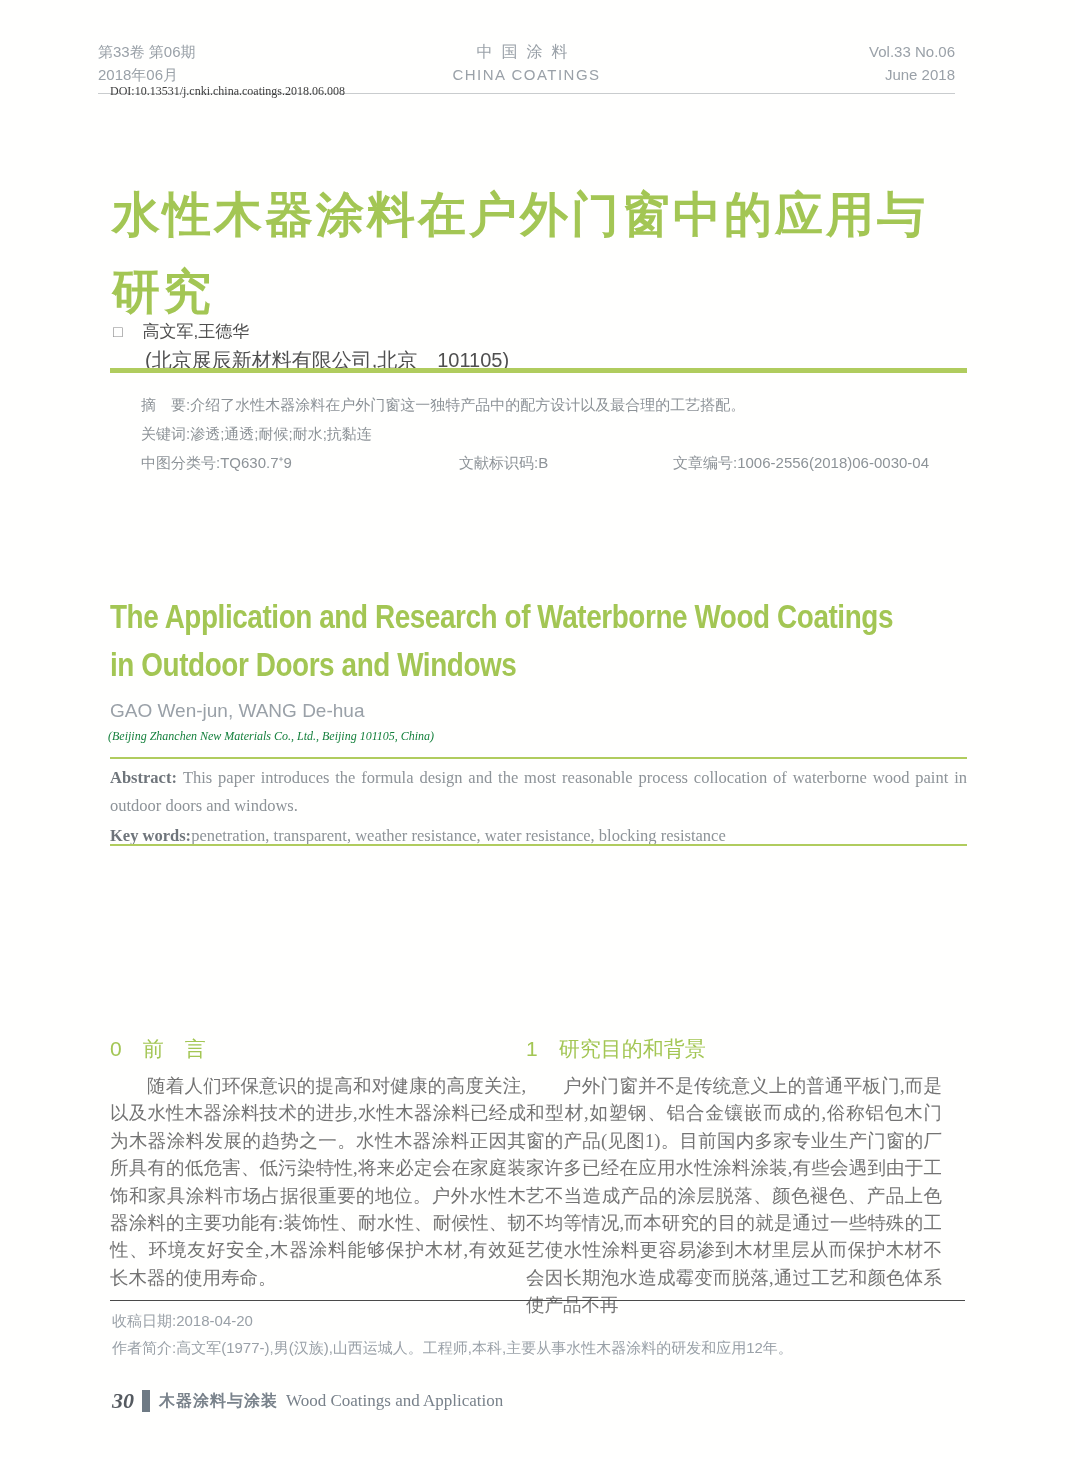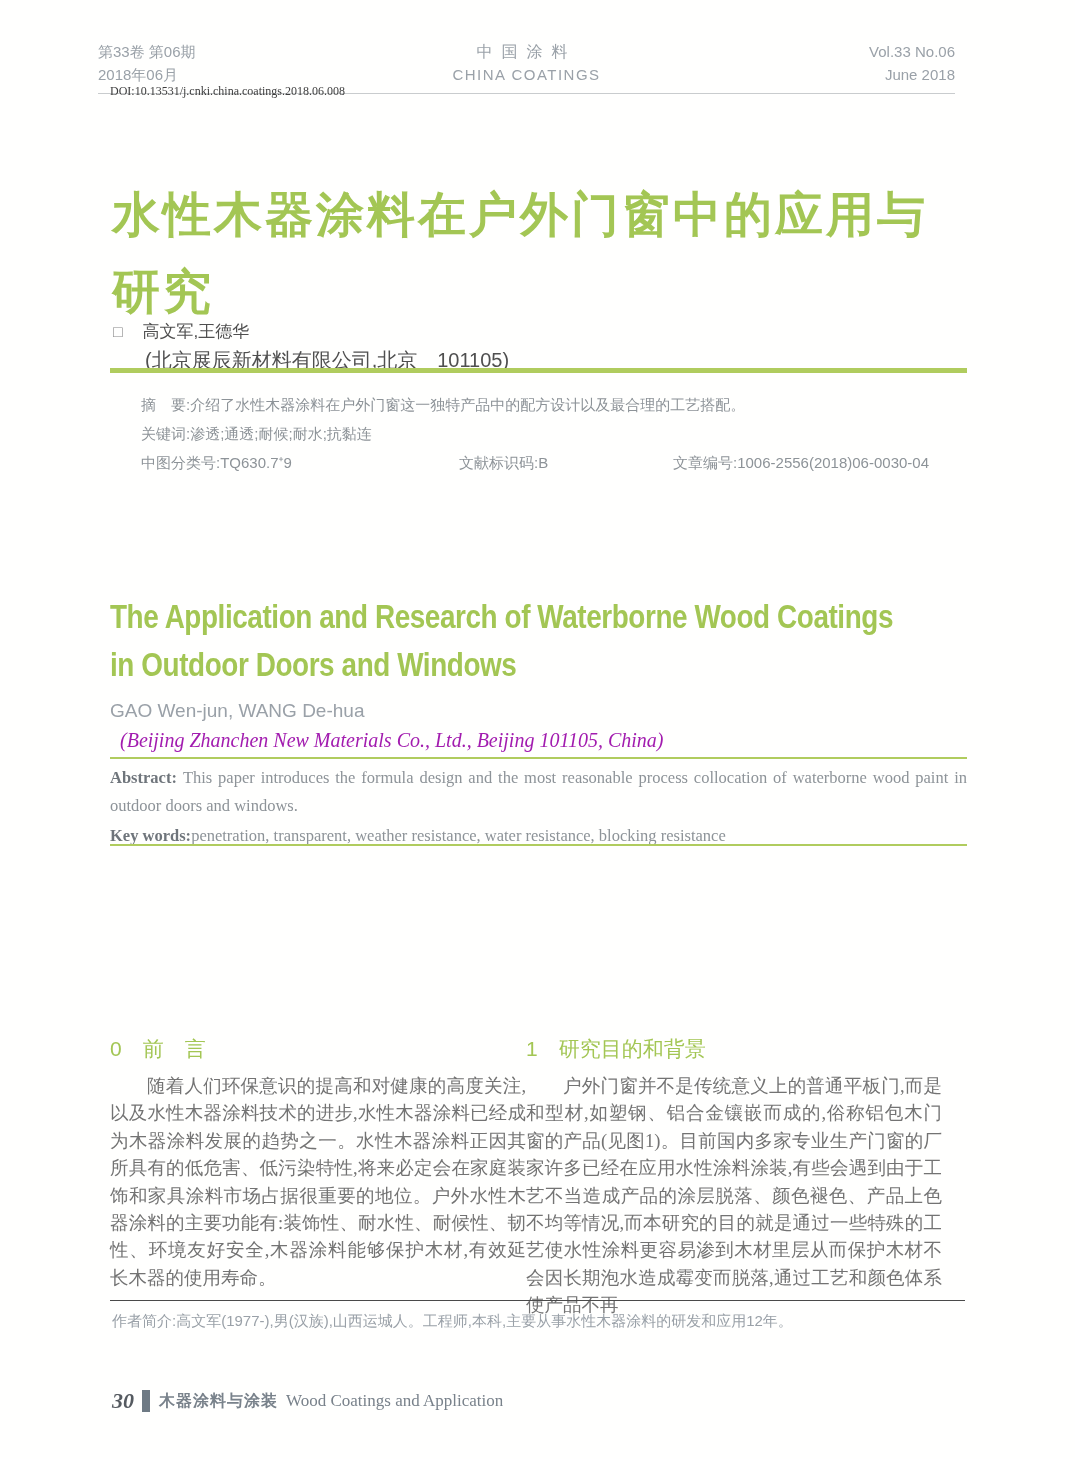--- a/index.html
+++ b/index.html
@@ -60,23 +60,23 @@
     margin:0;color:#a3c654;font-weight:bold;
     font-size:34px;line-height:48px;letter-spacing:-0.5px;
     transform:scaleX(0.82);transform-origin:left top;
     white-space:nowrap;
   }
   .authors-en{
     position:absolute;top:700px;left:110px;
     font-size:19px;color:#9aa1a8;
   }
   .affil-en{
-    position:absolute;top:729px;left:120px;
+    position:absolute;top:729px;left:108px;
     font-family:"Liberation Serif", serif;font-style:italic;
-    font-size:20px;color:#a21caf;
+    font-size:12px;color:#15803d;
   }
   .rule-thin{
     position:absolute;left:110px;width:857px;height:2px;background:#b0cc5e;
   }
   .abstract-en{
     position:absolute;top:764px;left:110px;width:857px;
     font-family:"Liberation Serif", serif;
     font-size:16.5px;line-height:28px;color:#8d9398;text-align:justify;
   }
   .abstract-en p{margin:0;}
@@ -187,20 +187,21 @@
       <p class="body-par">随着人们环保意识的提高和对健康的高度关注,以及水性木器涂料技术的进步,水性木器涂料已经成为木器涂料发展的趋势之一。水性木器涂料正因其所具有的低危害、低污染特性,将来必定会在家庭装饰和家具涂料市场占据很重要的地位。户外水性木器涂料的主要功能有:装饰性、耐水性、耐候性、韧性、环境友好安全,木器涂料能够保护木材,有效延长木器的使用寿命。</p>
     </div>
     <div class="col">
       <h3 class="sec-head">1　研究目的和背景</h3>
       <p class="body-par">户外门窗并不是传统意义上的普通平板门,而是和型材,如塑钢、铝合金镶嵌而成的,俗称铝包木门窗的产品(见图1)。目前国内多家专业生产门窗的厂家许多已经在应用水性涂料涂装,有些会遇到由于工艺不当造成产品的涂层脱落、颜色褪色、产品上色不均等情况,而本研究的目的就是通过一些特殊的工艺使水性涂料更容易渗到木材里层从而保护木材不会因长期泡水造成霉变而脱落,通过工艺和颜色体系使产品不再</p>
     </div>
   </div>
 
   <div class="footnote-rule"></div>
   <div class="footnotes">
+    <div><span>收稿日期:</span><span>2018-04-20</span></div>
     <div><span>作者简介:</span><span>高文军(1977-),男(汉族),山西运城人。工程师,本科,主要从事水性木器涂料的研发和应用12年。</span></div>
   </div>
 
   <div class="page-footer">
     <span class="pf-num">30</span>
     <span class="pf-bar"></span>
     <span class="pf-zh">木器涂料与涂装</span>
     <span class="pf-en">Wood Coatings and Application</span>
   </div>
 

